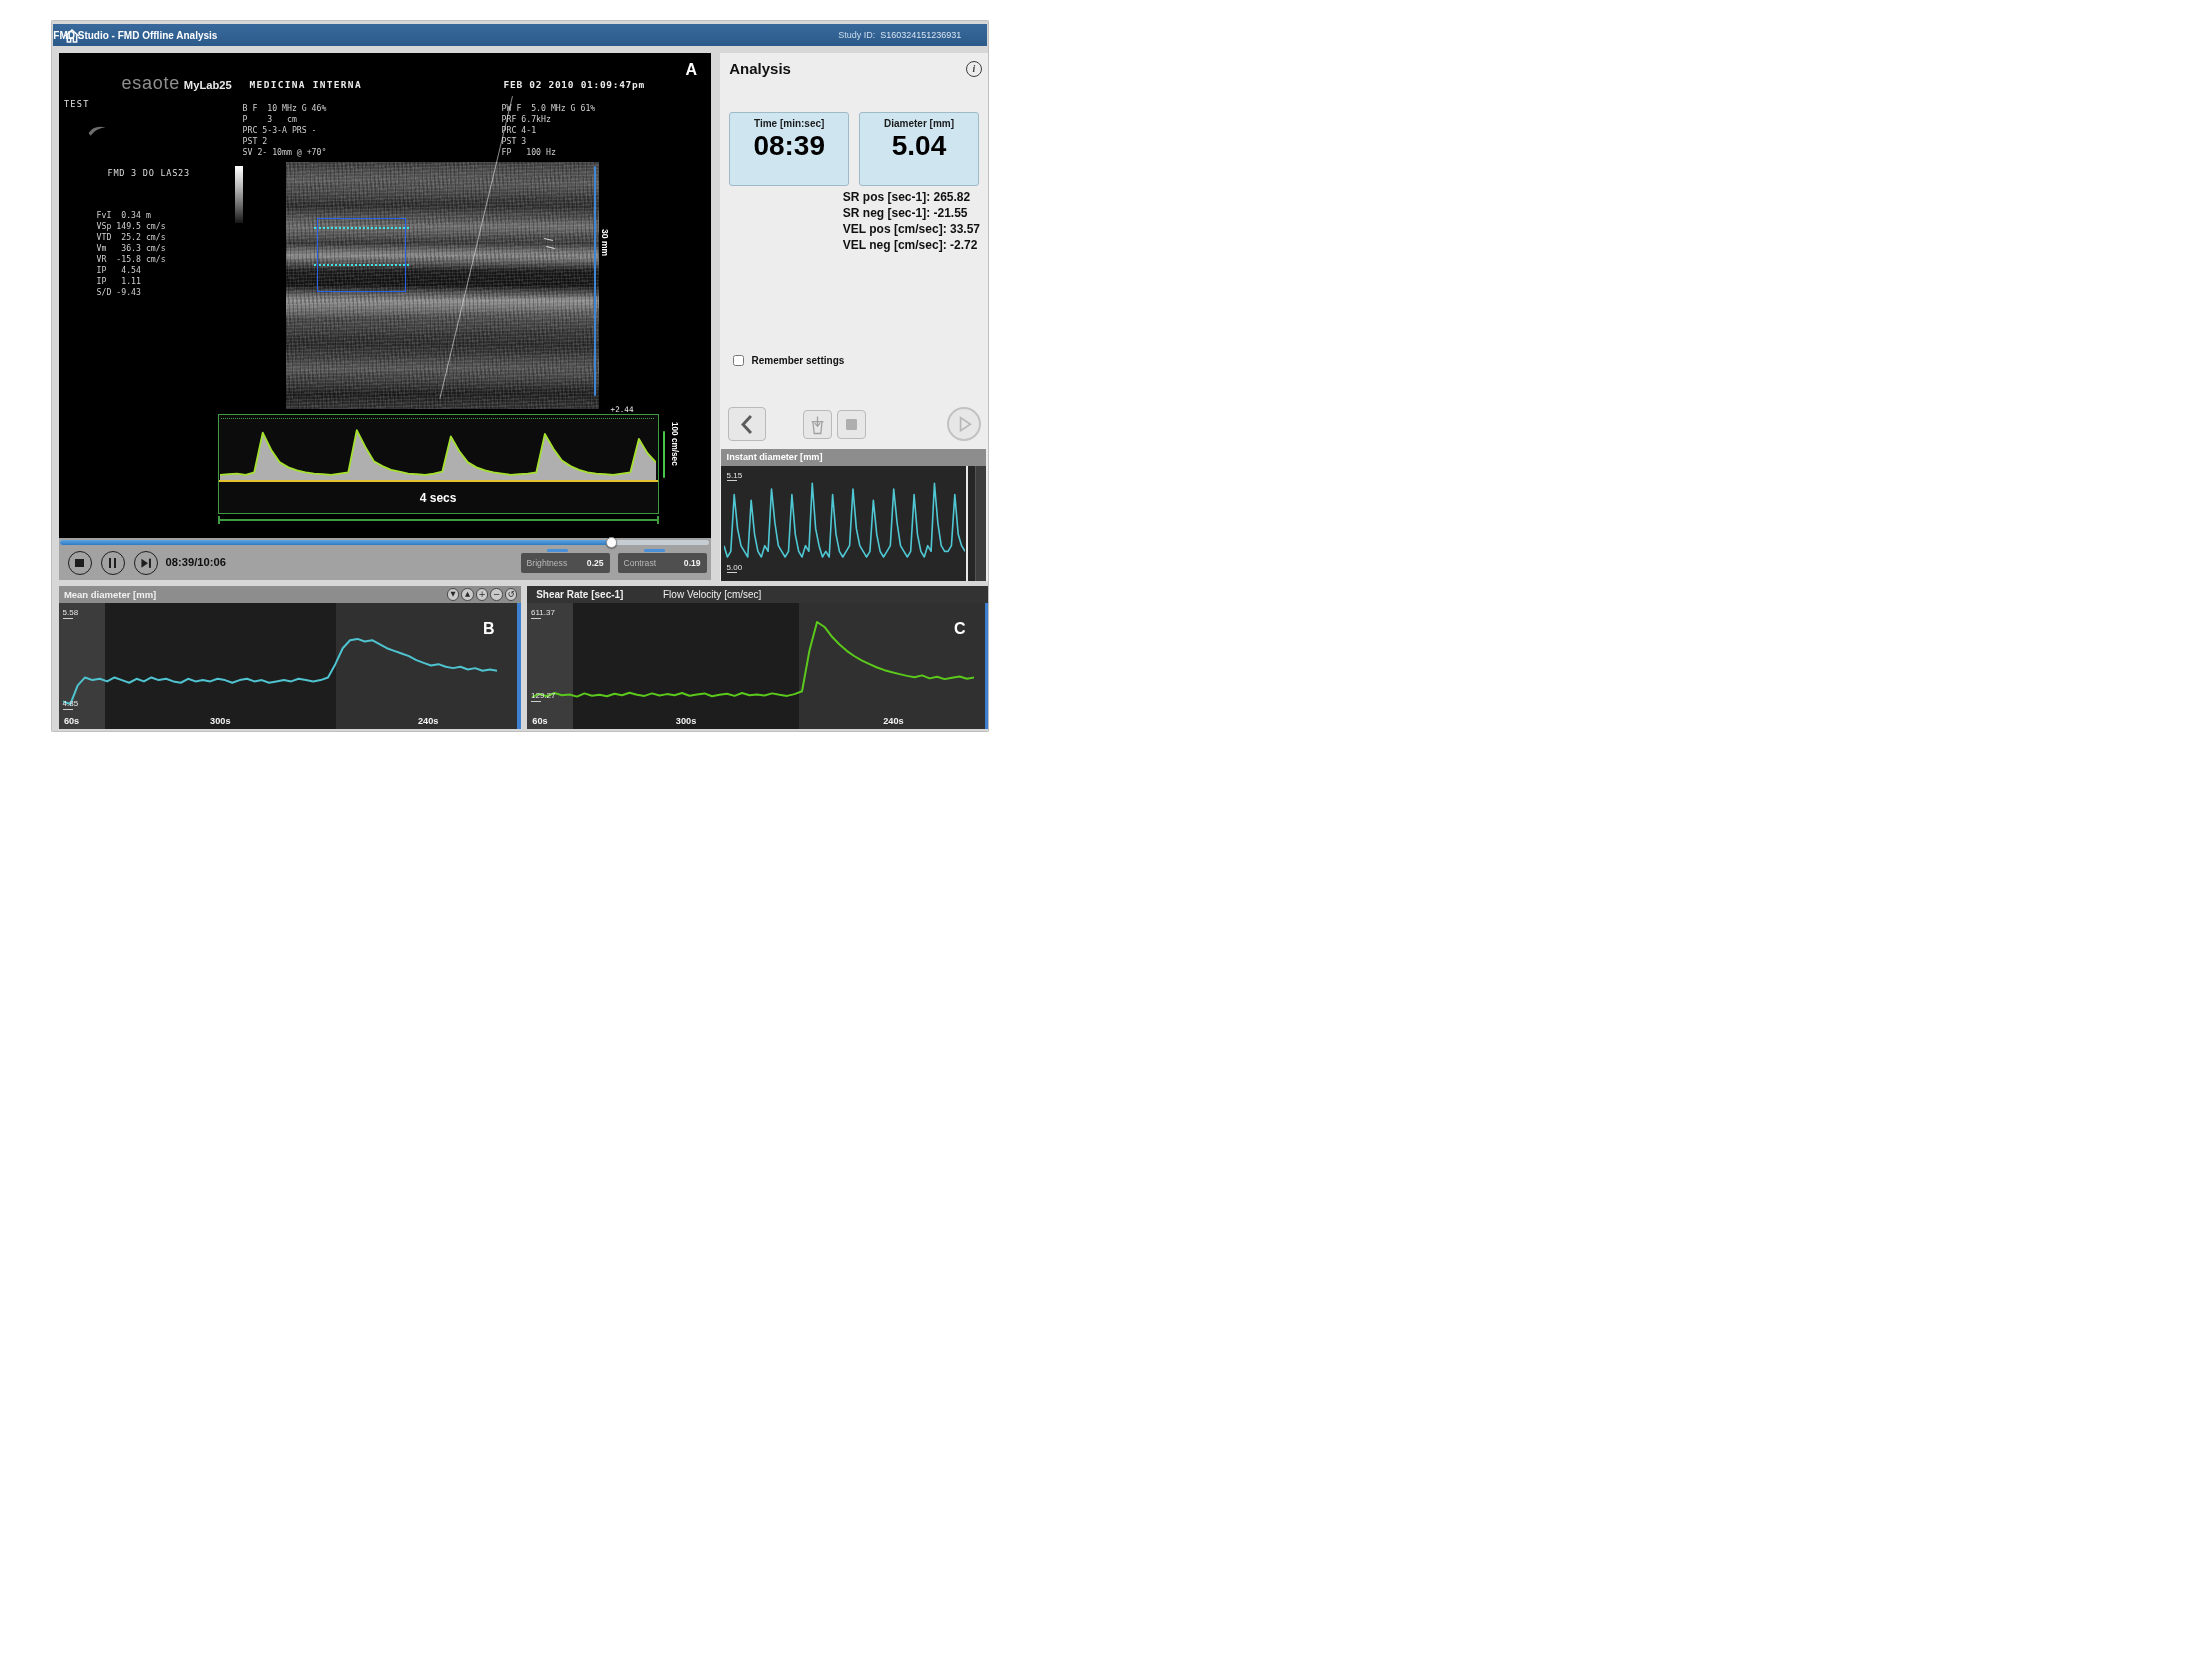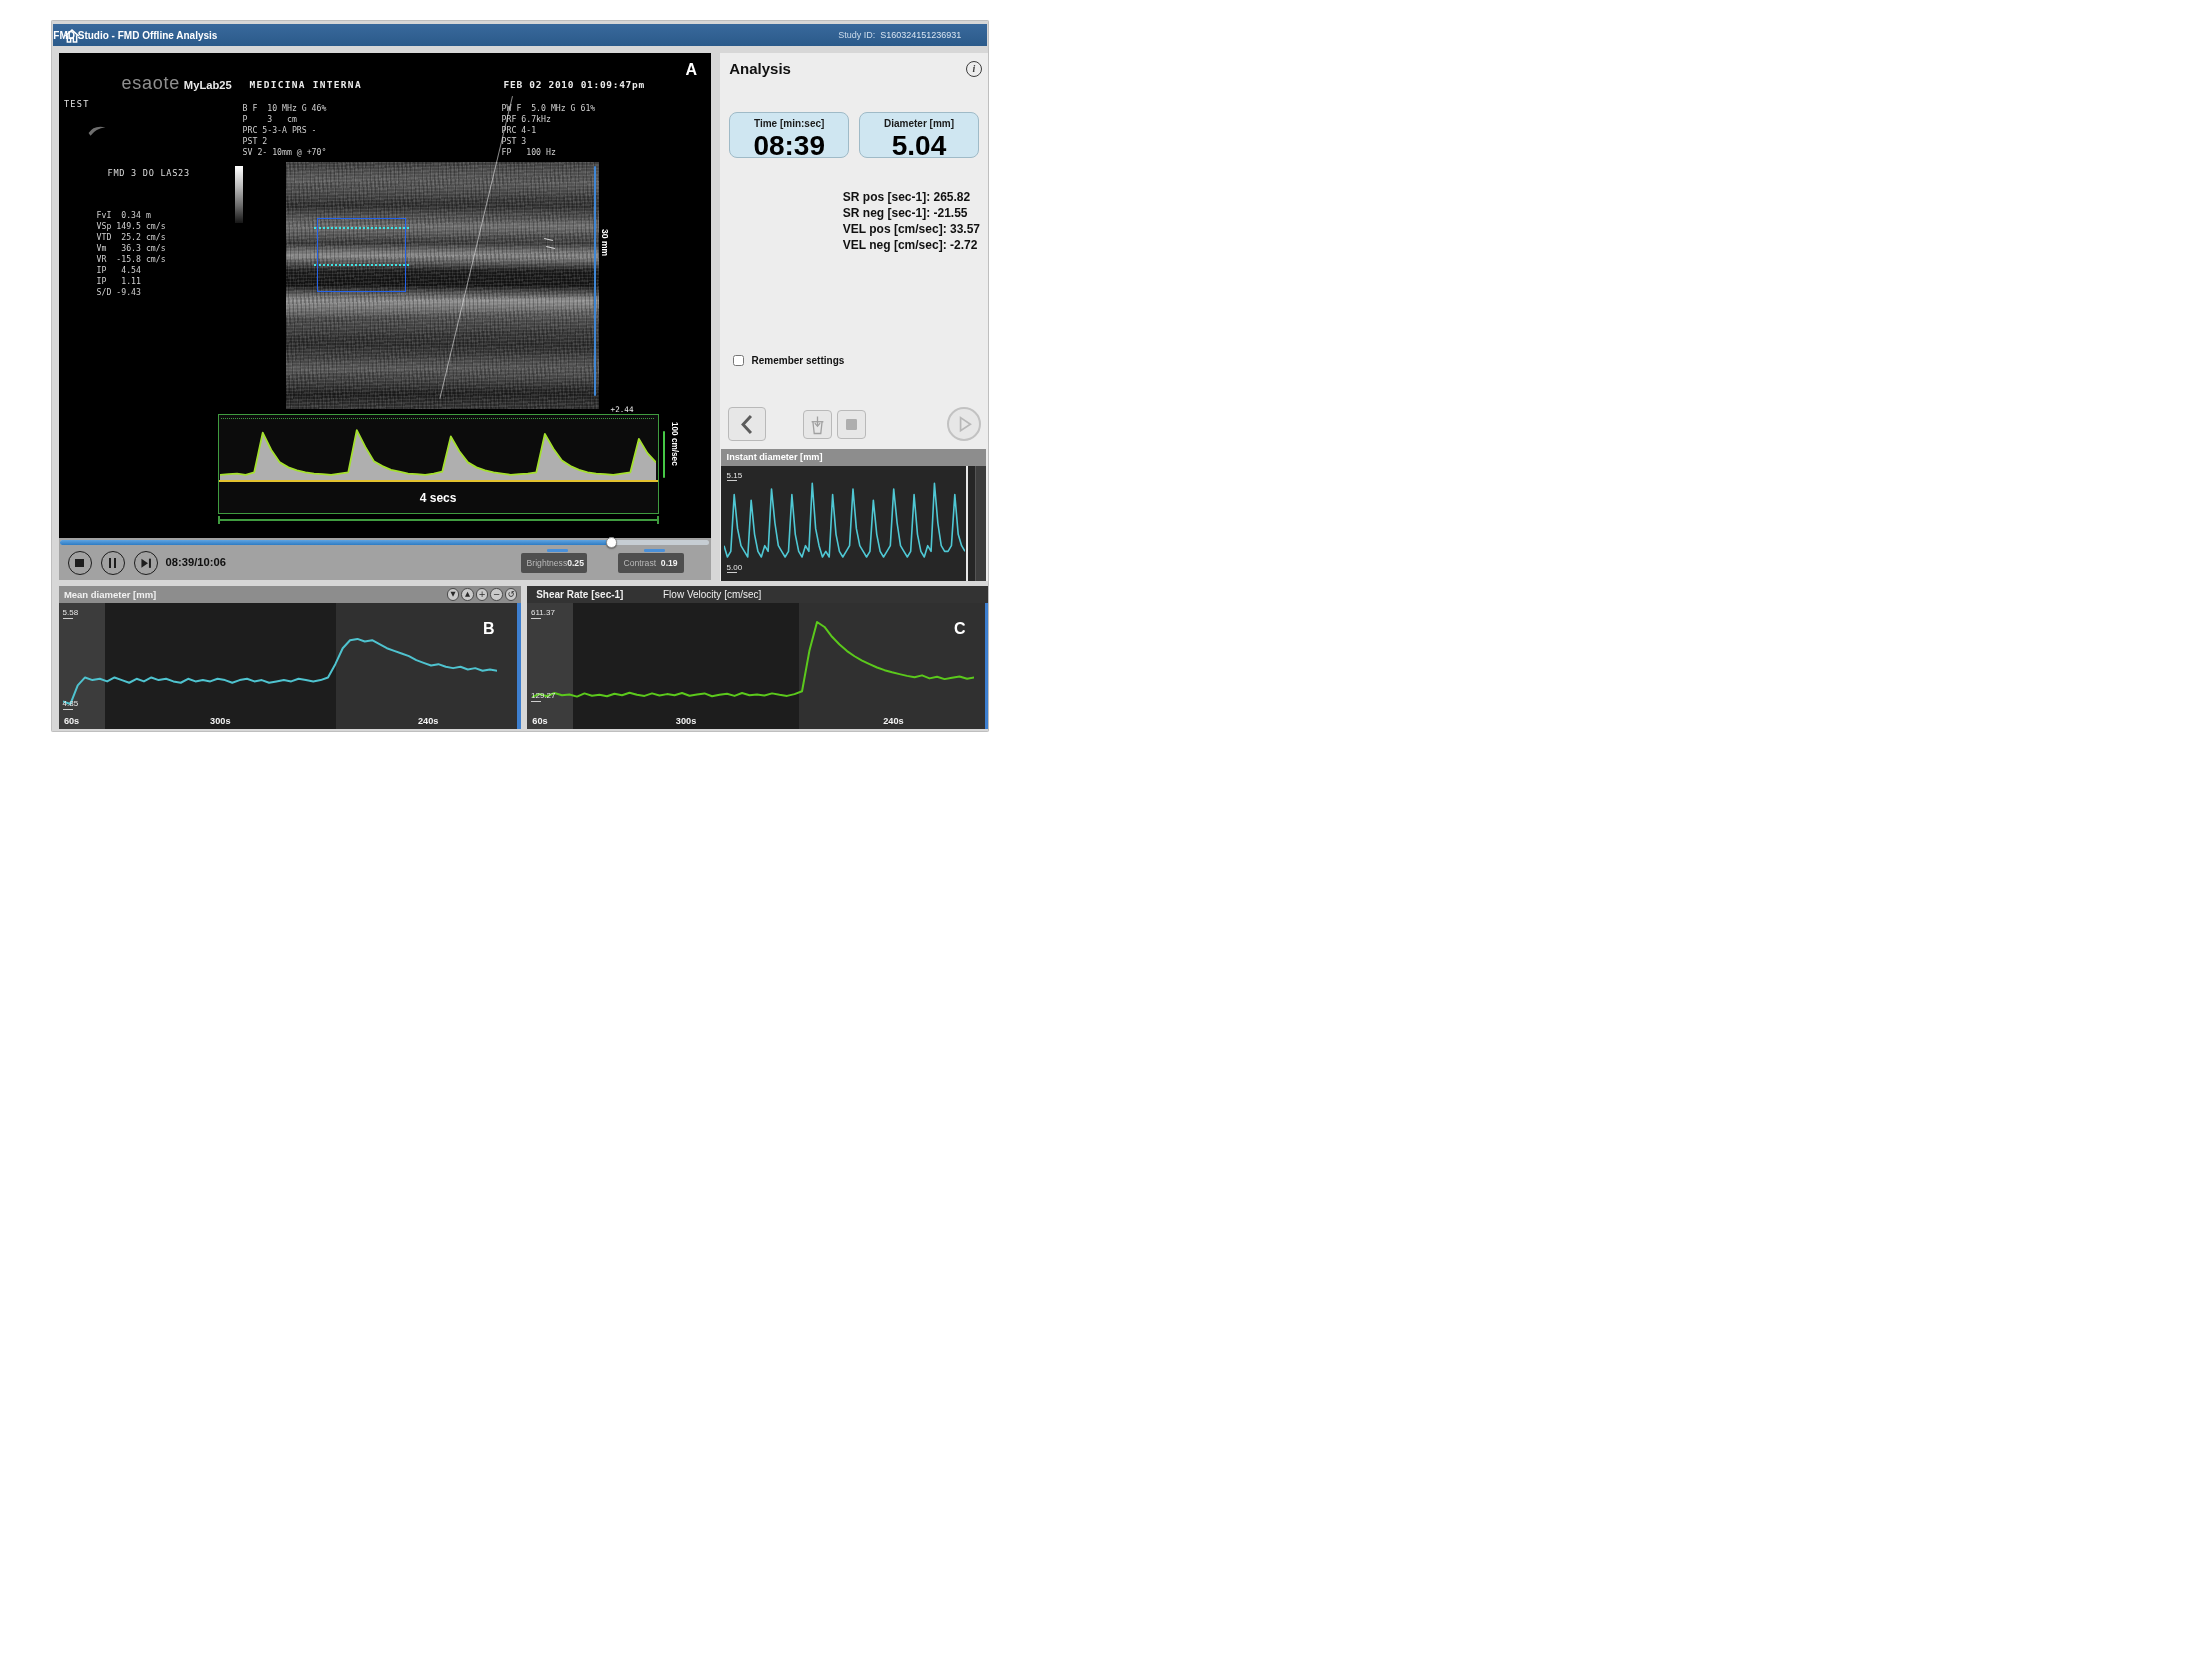--- a/index.html
+++ b/index.html
@@ -64,32 +64,32 @@
 
   
   .seek{position:absolute;left:1.3px;top:487px;width:649px;height:5.3px;background:#c6cdd3;border-radius:2.6px}
   .seek-fill{position:relative;height:100%;background:linear-gradient(#5fa3e0,#2e7cc4);border-radius:2.6px}
   .seek-knob{position:absolute;right:-5.3px;top:-2.6px;width:10.5px;height:10.5px;background:#fff;border:0.7px solid #8a8a8a;border-radius:50%;box-shadow:0 0.7px 1.3px rgba(0,0,0,.4)}
   .pbtn{position:absolute;top:498px;width:24px;height:24px;border:1.6px solid #1d1d1d;border-radius:50%;background:transparent;display:flex;align-items:center;justify-content:center;cursor:pointer}
   .pbtn-stop{left:9.2px}.pbtn-pause{left:42px}.pbtn-step{left:75px}
   .sq{width:8.6px;height:8.6px;background:#1d1d1d}
   .bars{display:flex;gap:2.6px}.bars i{display:block;width:2.6px;height:9.2px;background:#1d1d1d}
   .ptime{position:absolute;left:107px;top:503px;font-weight:bold;font-size:11.2px;color:#101010}
-  .adj{position:absolute;top:500px;width:66px;height:20px;background:#4f4f4f;border-radius:2px;display:flex;align-items:center;justify-content:space-between;padding:0 6px;cursor:pointer}
+  .adj{position:absolute;top:500px;width:89px;height:20px;background:#4f4f4f;border-radius:2px;display:flex;align-items:center;justify-content:space-between;padding:0 6px;cursor:pointer}
   .adj-brightness{left:462px}.adj-contrast{left:559px}
   .adj .alabel{color:#b9b9b9;font-size:8.6px}
   .adj .avalue{color:#f2f2f2;font-size:8.6px;font-weight:bold}
   .mini-slider{position:absolute;top:-4px;left:26px;width:21px;height:2.6px;background:#4a90d9;border-radius:1.3px}
 
   
   .analysis-panel{position:absolute;left:668px;top:32px;width:268px;height:528px;background:#ededed}
   .analysis-h{position:absolute;left:9.2px;top:6.6px;font-size:15px;font-weight:bold;color:#111}
   .info-icon{position:absolute;left:246px;top:8px;width:16px;height:16px;border:1.3px solid #3d3d3d;border-radius:50%;color:#3d3d3d;
     font-family:"Liberation Serif",serif;font-style:italic;font-weight:bold;font-size:10px;text-align:center;line-height:13px;cursor:pointer}
-  .vbox{position:absolute;top:59px;width:120px;height:46px;background:#cfe6f1;border:0.7px solid #9fbac7;border-radius:8px;text-align:center}
+  .vbox{position:absolute;top:59px;width:120px;height:74px;background:#cfe6f1;border:0.7px solid #9fbac7;border-radius:3px;text-align:center}
   .vbox-time{left:9.2px}.vbox-diam{left:139px}
   .vbox .vlabel{margin-top:5.3px;font-size:10px;font-weight:bold;color:#1a1a1a}
   .vbox .vvalue{font-size:28px;font-weight:bold;color:#000;line-height:34px}
   .stats{position:absolute;right:8px;top:136px;text-align:left;font-size:12px;font-weight:bold;color:#111;line-height:16px}
   .remember{position:absolute;left:13px;top:302px;display:flex;align-items:center;gap:8px}
   .remember input{width:10.5px;height:10.5px;cursor:pointer}
   .remember span{font-size:10px;font-weight:bold;color:#111}
   .abtn{position:absolute;border:1.3px solid #b9b9b9;background:#e7e7e7;border-radius:4px;display:flex;align-items:center;justify-content:center;cursor:pointer}
   .abtn-back{left:8px;top:354px;width:38px;height:34px}
   .abtn-trash{left:83px;top:357px;width:29px;height:29px}

